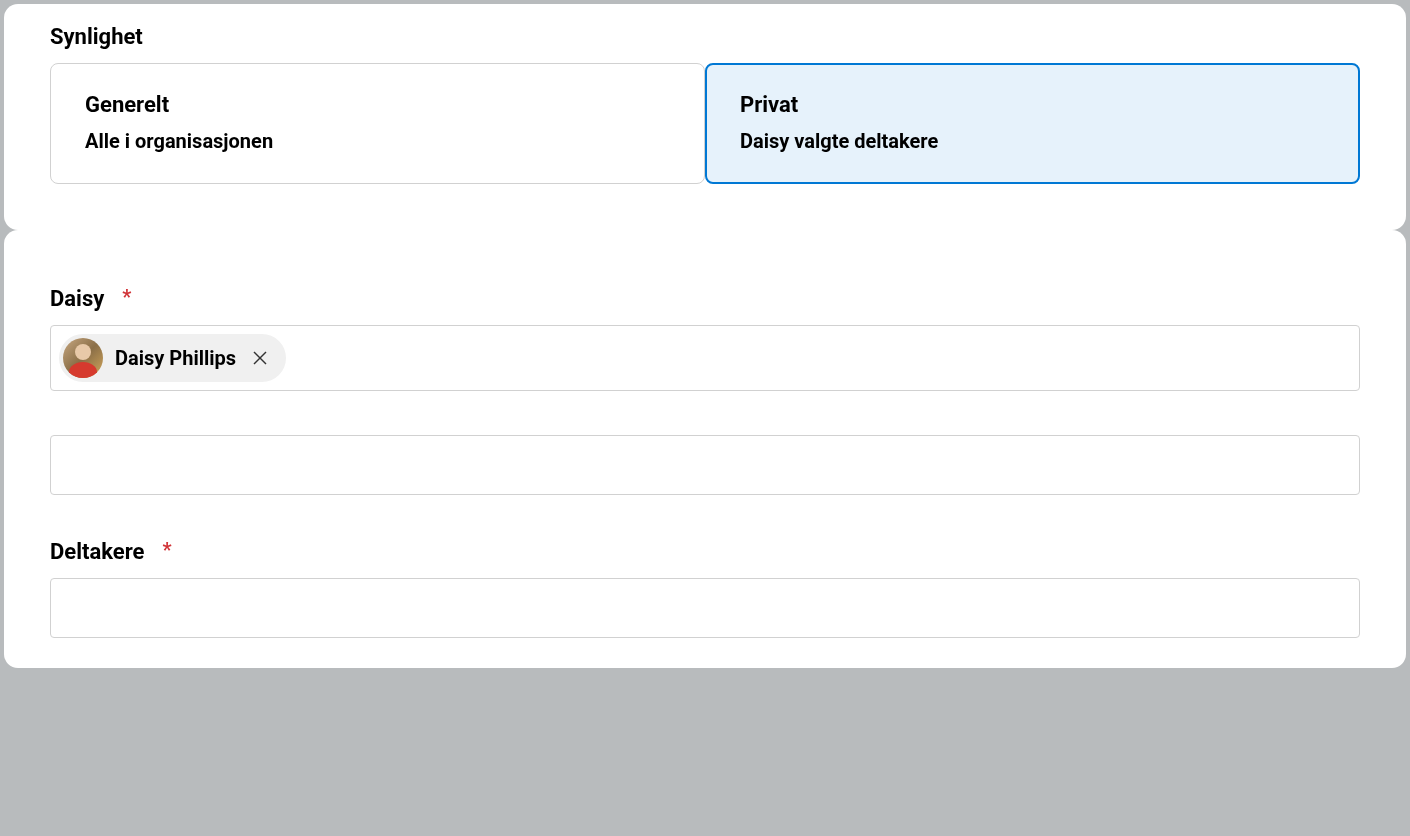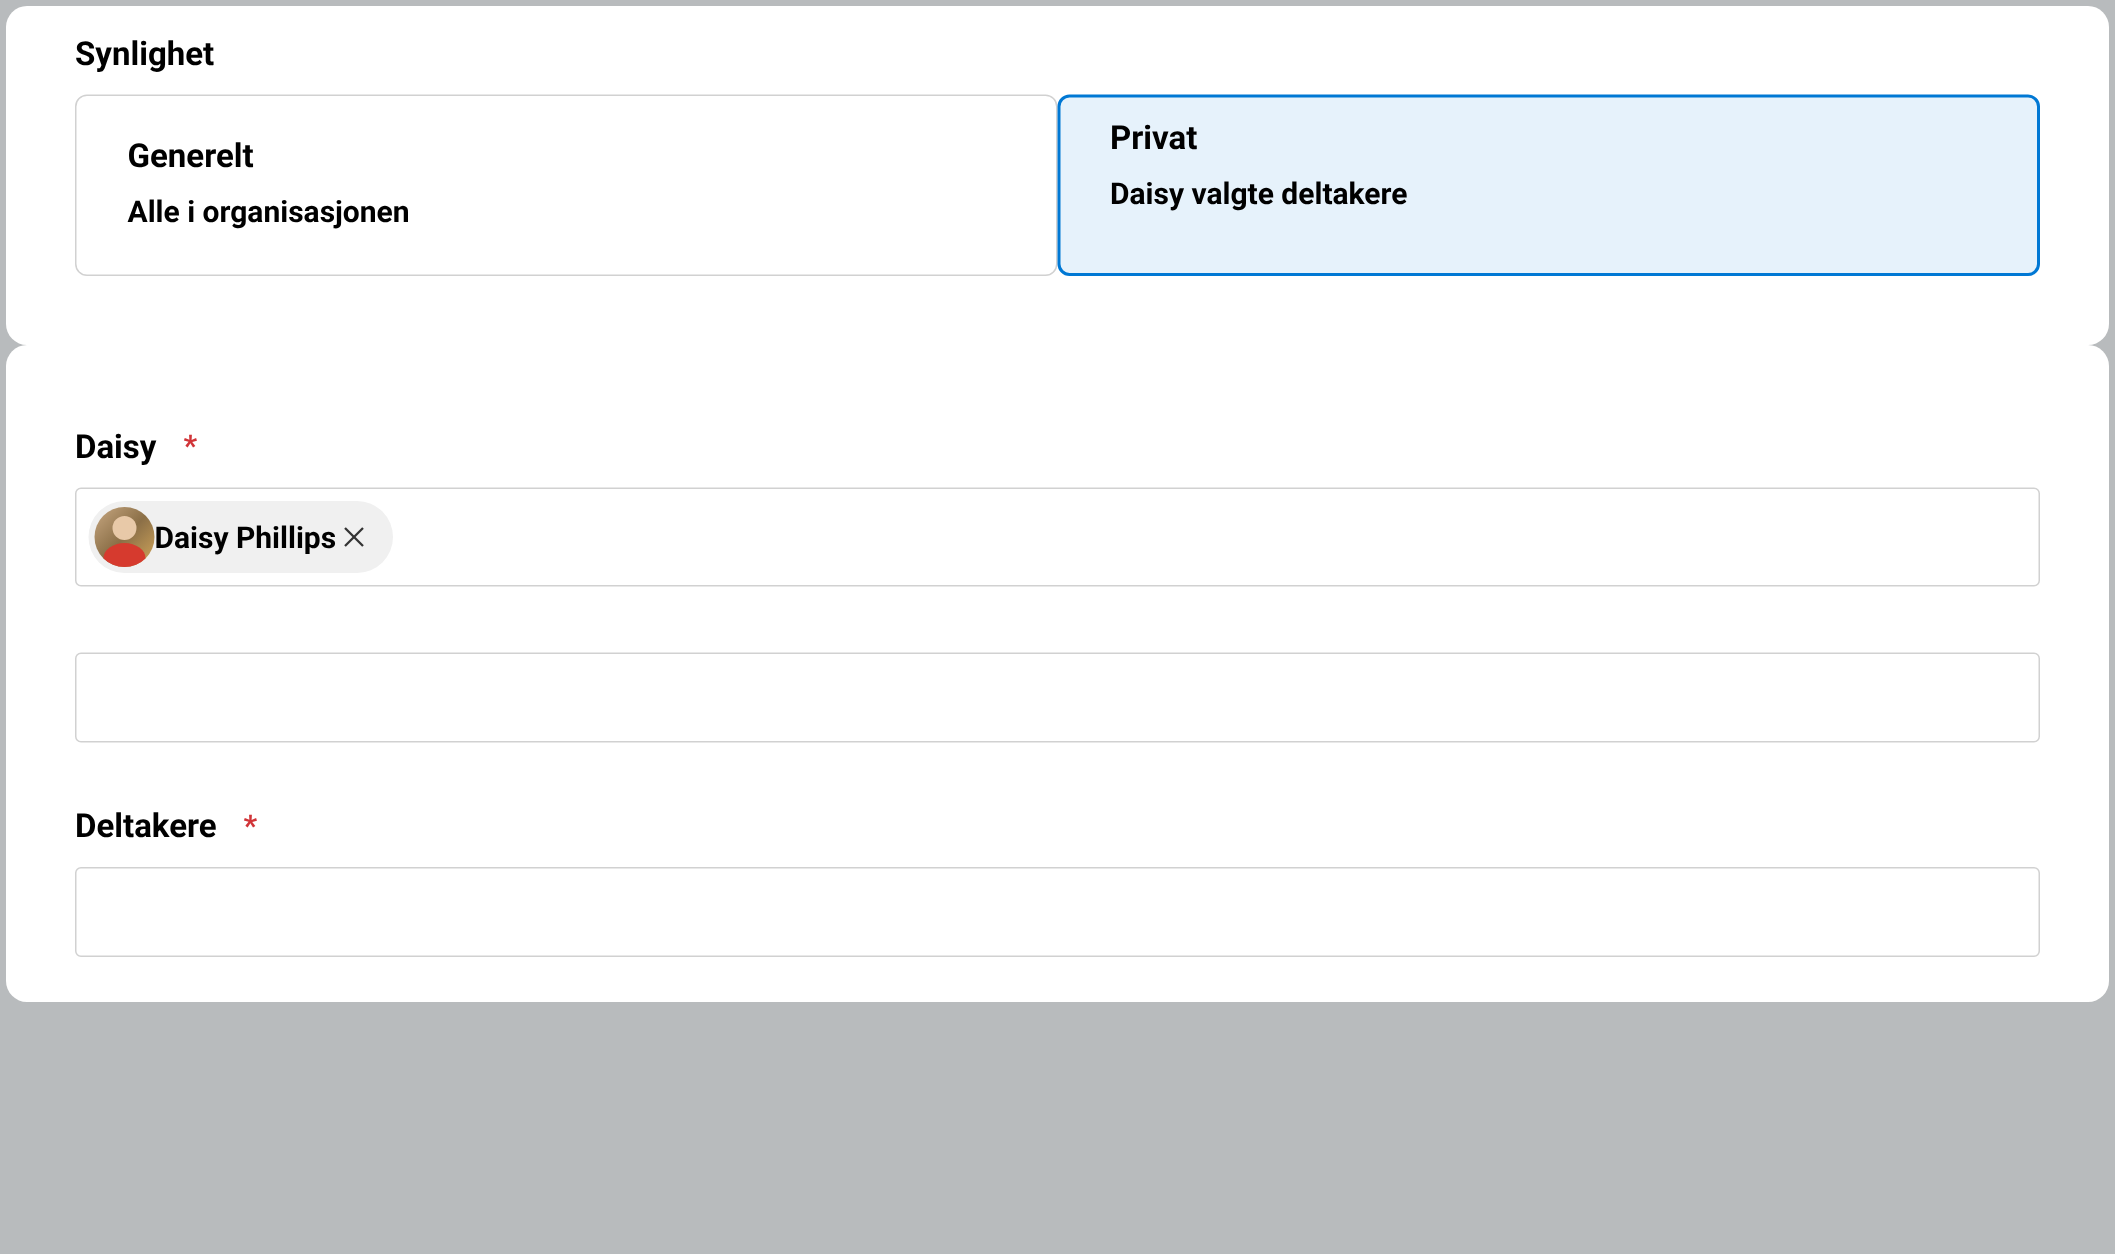--- a/index.html
+++ b/index.html
@@ -54,21 +54,21 @@
     .option-card {
       flex: 1;
       border: 1px solid #d1d1d1;
       border-radius: 8px;
       padding: 28px 34px 30px 34px;
       cursor: pointer;
     }
     .option-card.selected {
       border: 2px solid #0078d4;
       background: #e6f2fb;
-      padding: 15px 33px 29px 33px;
+      padding: 27px 33px 29px 33px;
     }
     .option-title {
       font-size: 22px;
       color: #000;
       margin-bottom: 12px;
     }
     .option-desc {
       font-size: 20px;
       color: #000;
     }
@@ -84,20 +84,21 @@
       align-items: center;
       gap: 8px;
       flex-wrap: wrap;
     }
     .chip {
       display: inline-flex;
       align-items: center;
       background: #f0f0f0;
       border-radius: 30px;
       padding: 4px 14px 4px 4px;
+      gap: 12px;
     }
     .avatar {
       width: 40px;
       height: 40px;
       border-radius: 50%;
       background: linear-gradient(135deg, #c8a882 0%, #8b6f47 50%, #d4a85b 100%);
       position: relative;
       overflow: hidden;
       flex-shrink: 0;
     }

